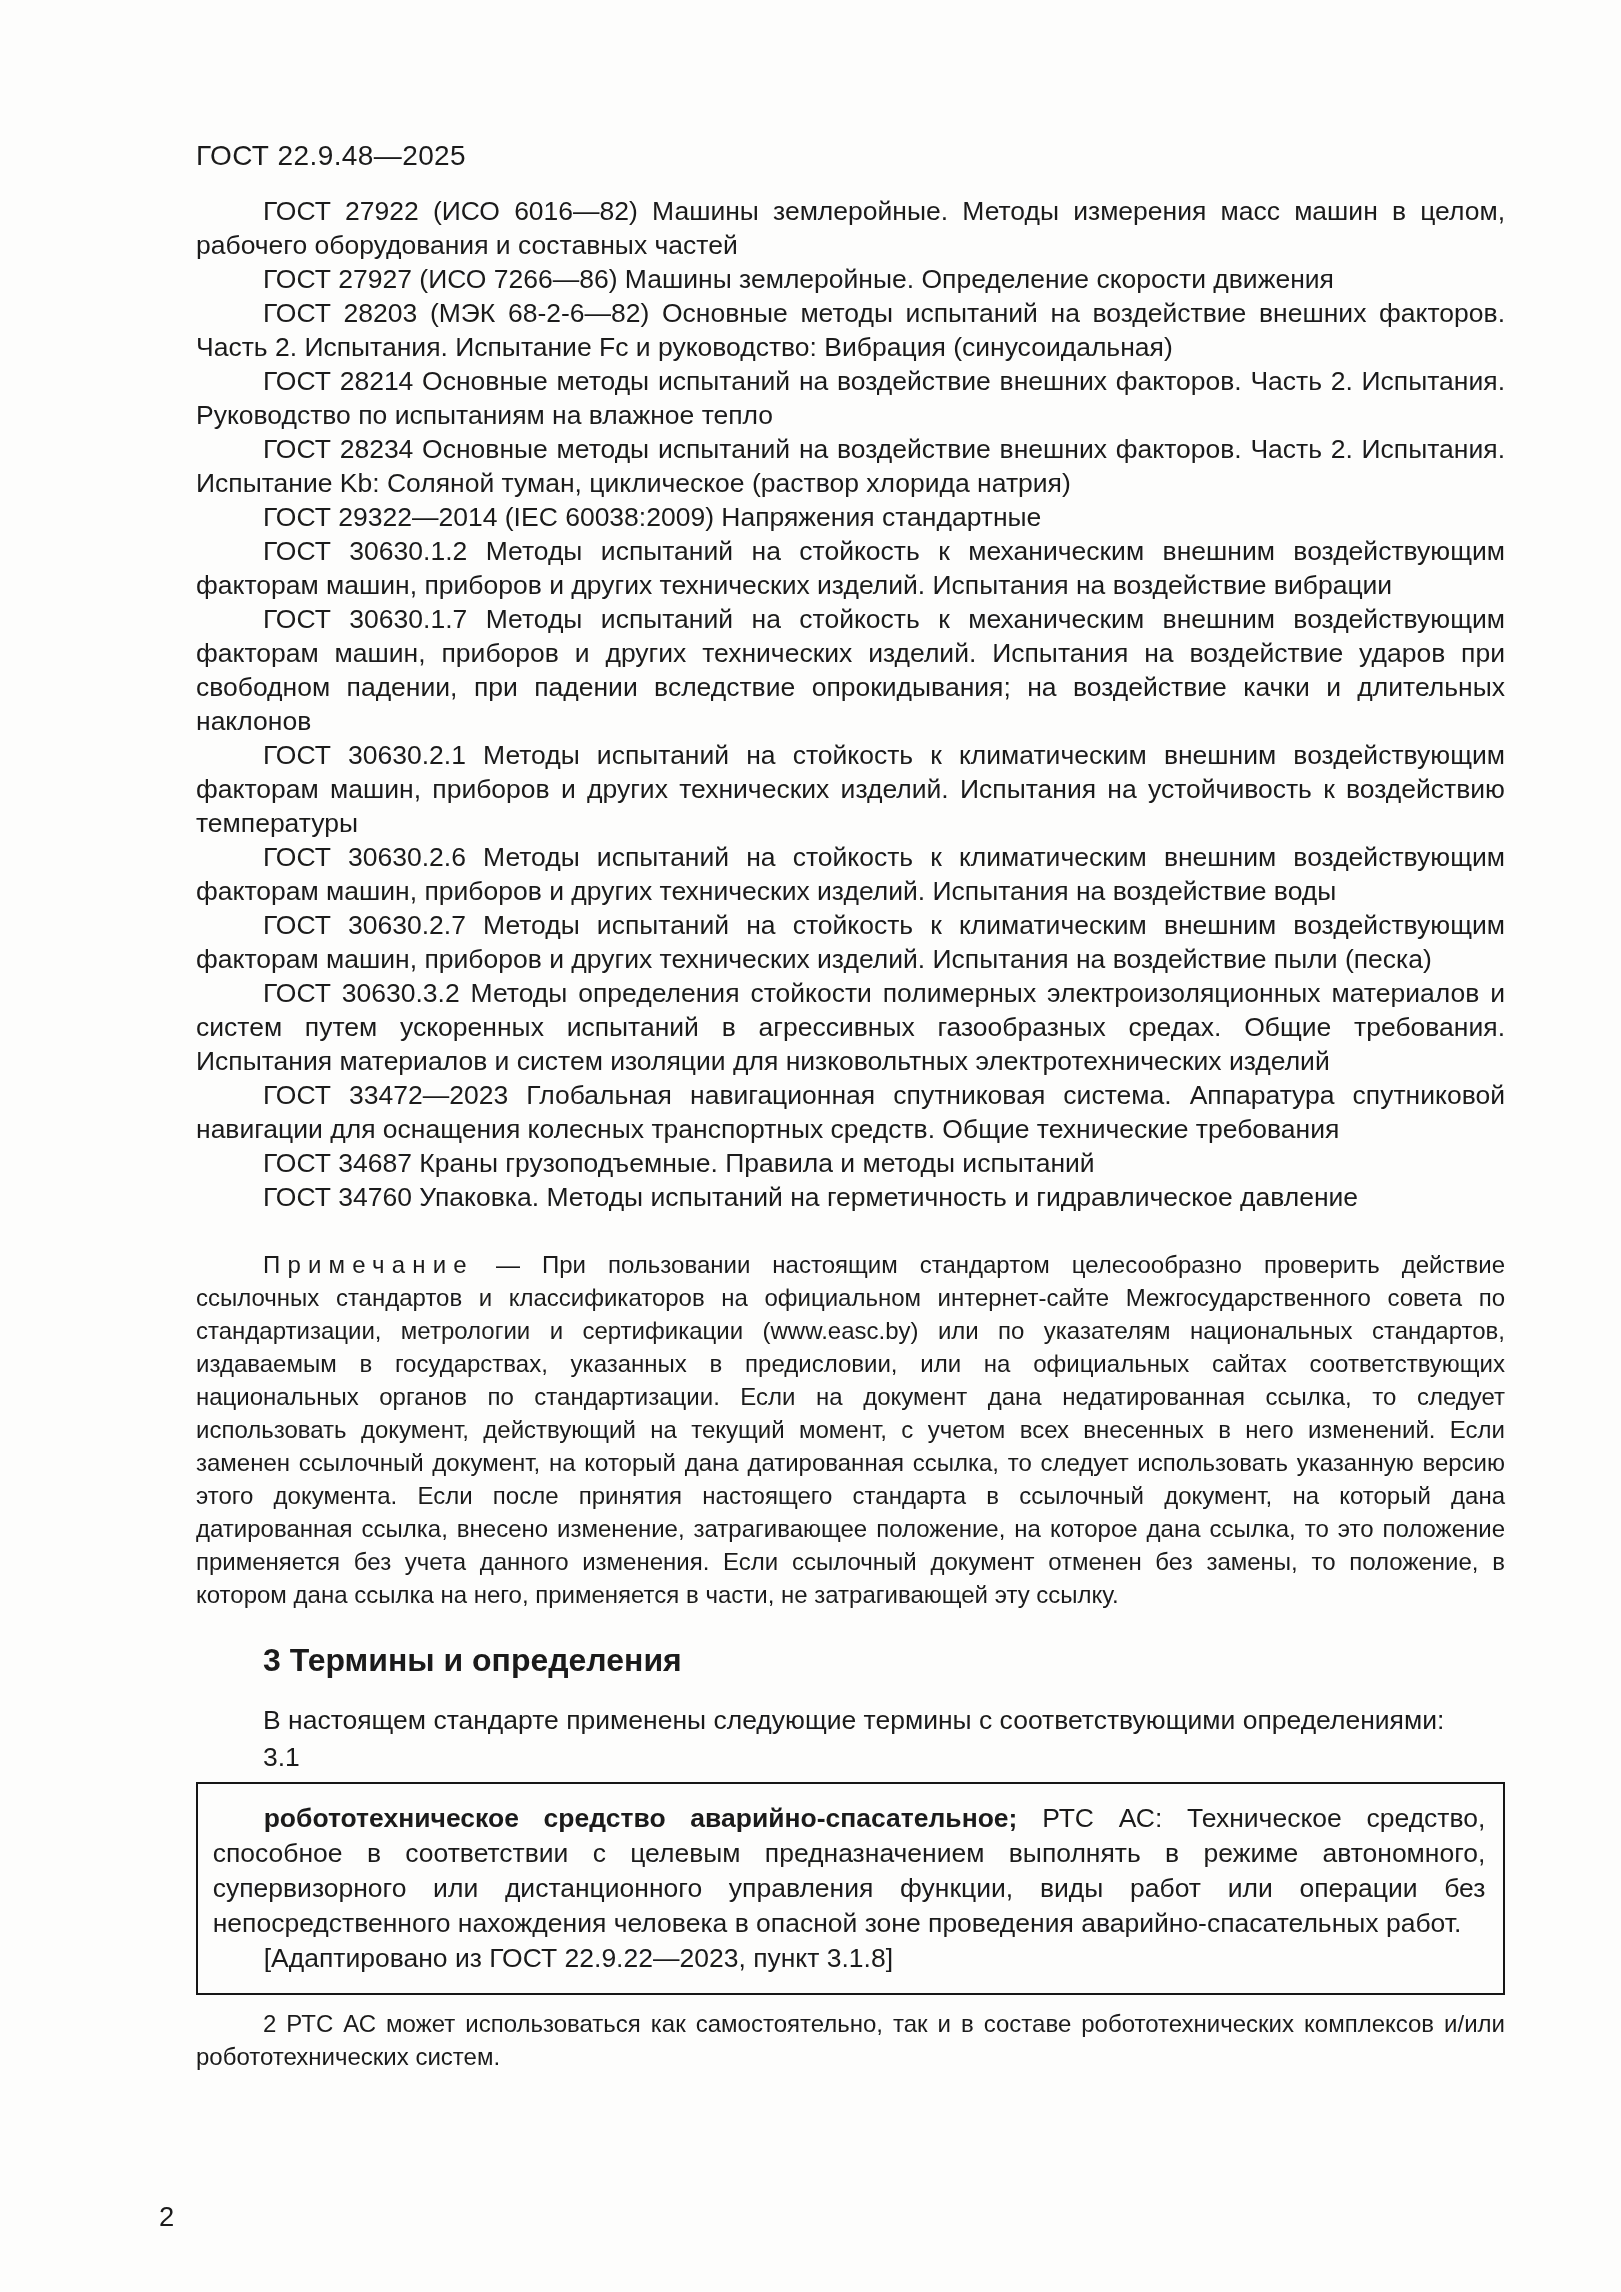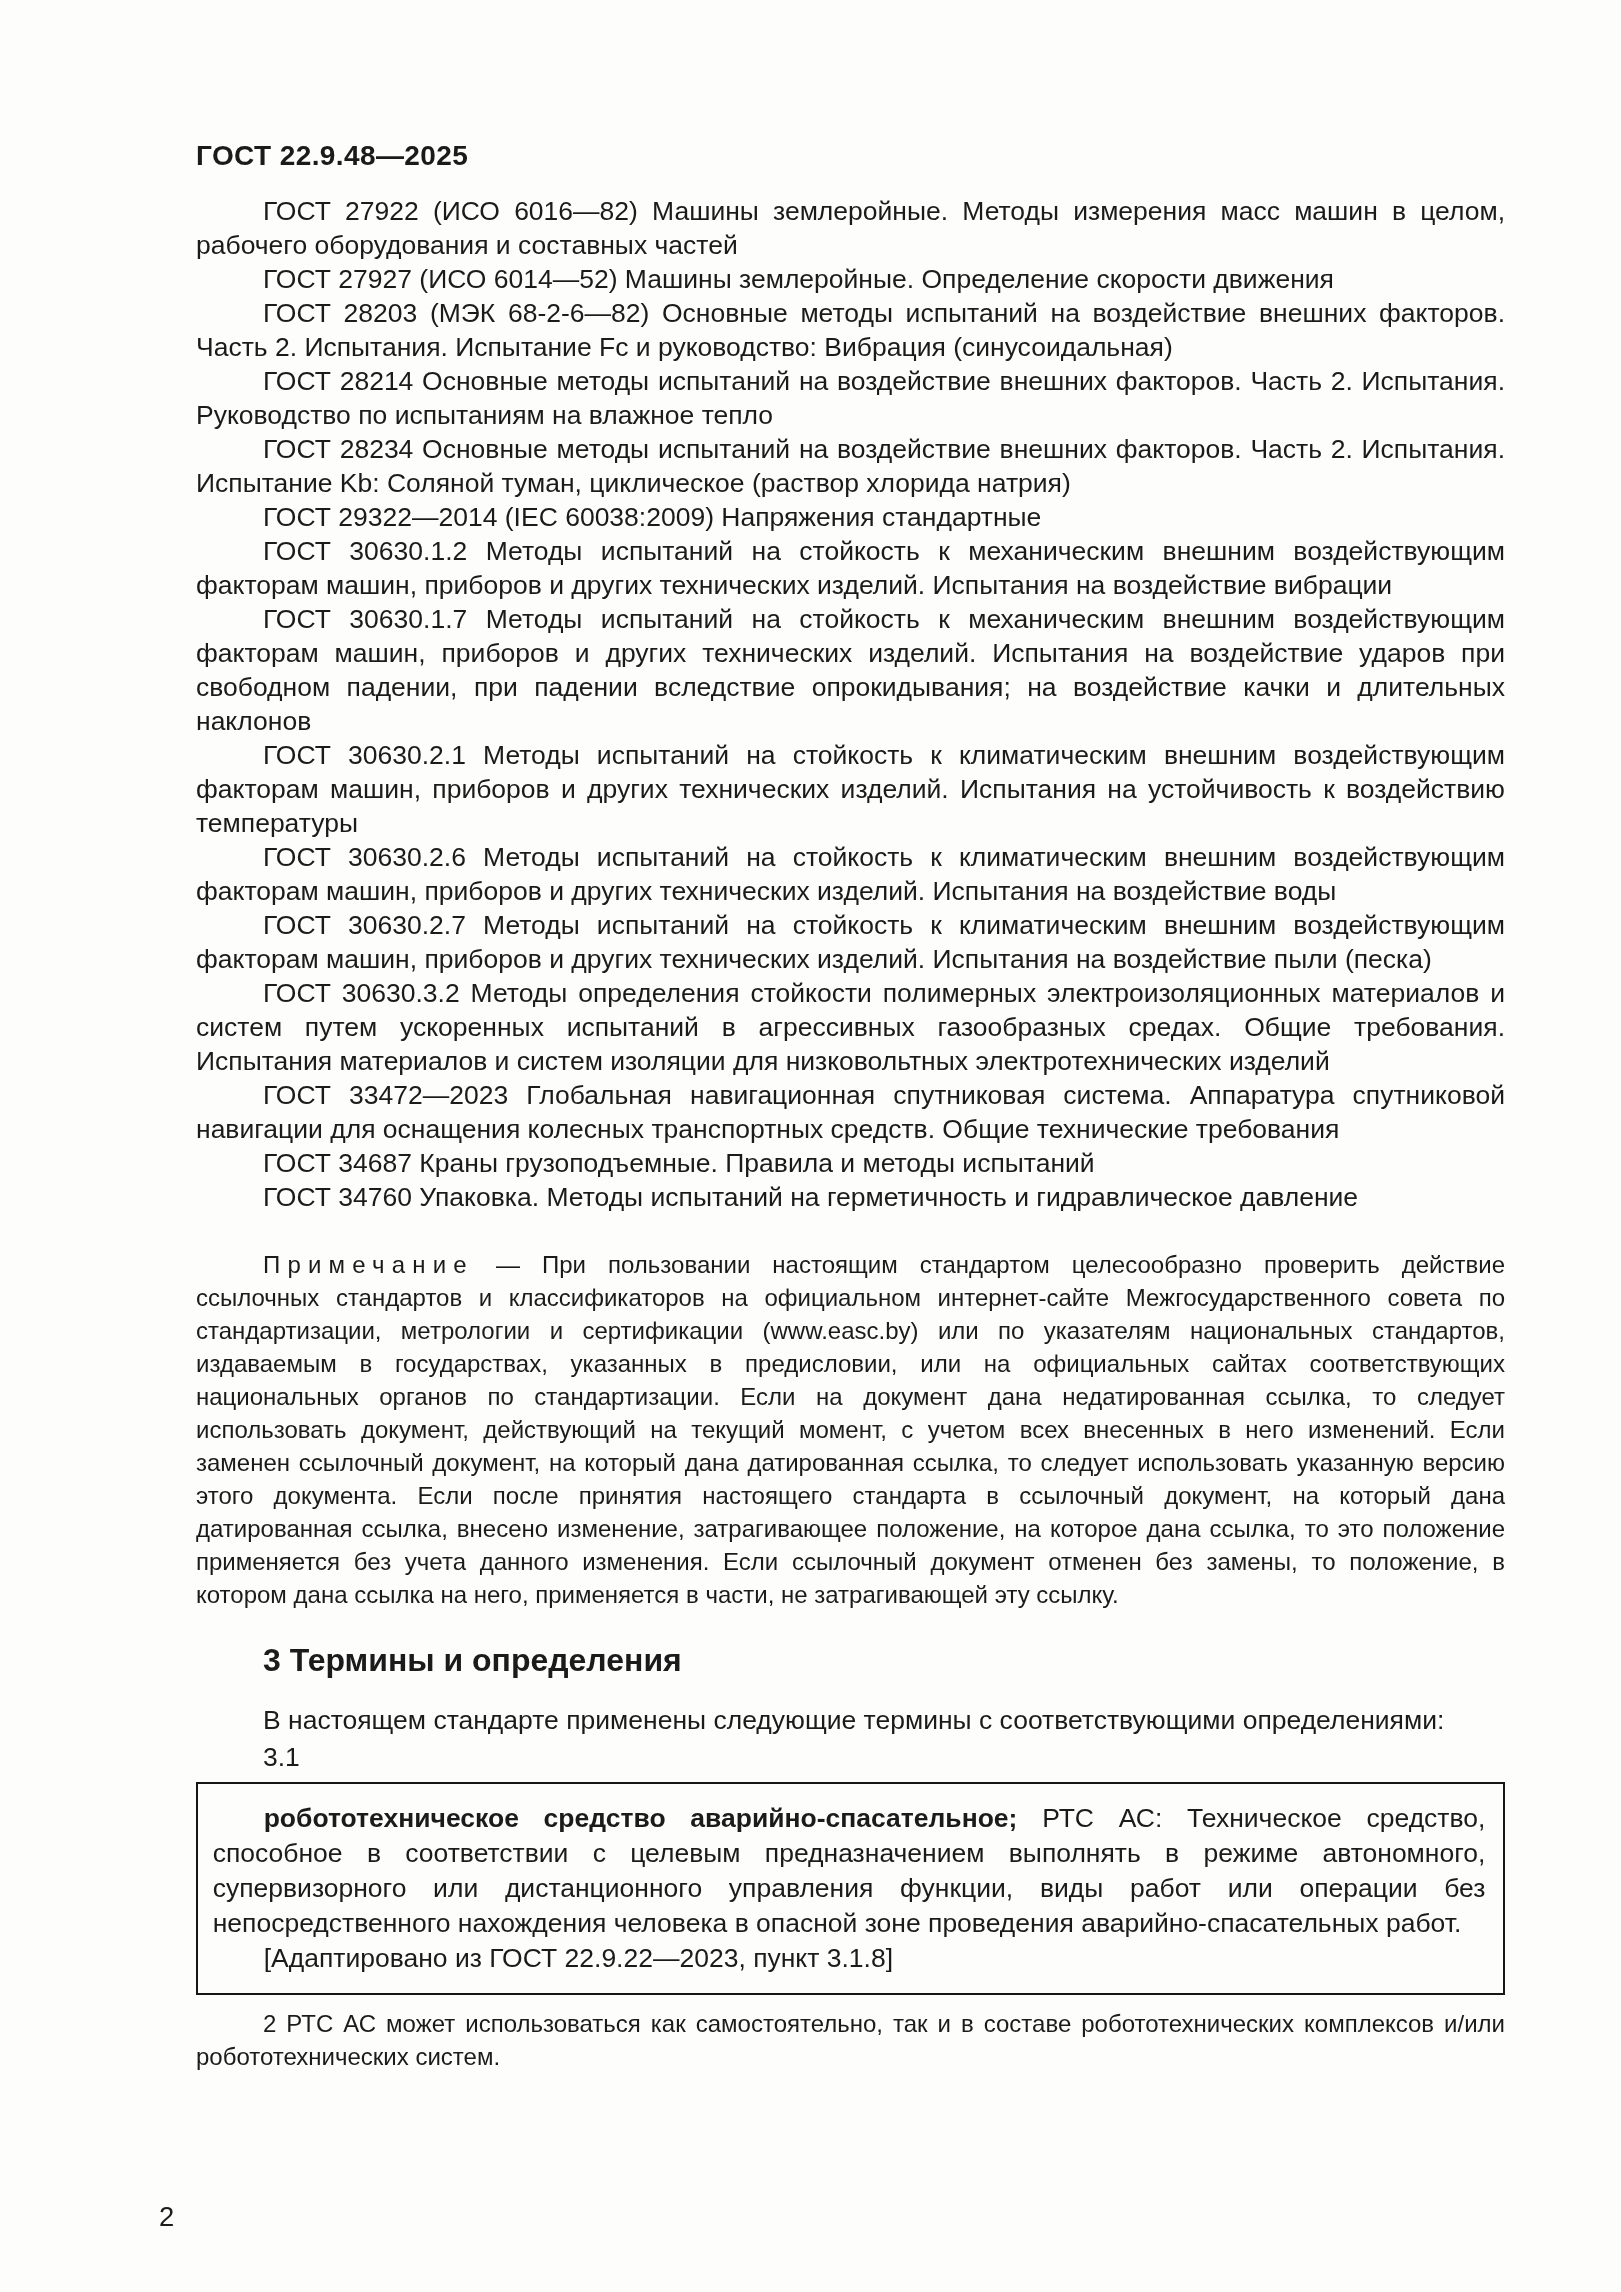--- a/index.html
+++ b/index.html
@@ -15,21 +15,21 @@
   .content {
     position: absolute;
     left: 196px;
     top: 0;
     width: 1309px;
   }
   .doc-header {
     margin-top: 139px;
     font-size: 28px;
     line-height: 33px;
-    font-weight: bold;
+    font-weight: normal;
     letter-spacing: 0.4px;
   }
   .refs {
     margin-top: 21.6px;
     font-size: 26.5px;
     line-height: 34px;
     text-align: justify;
   }
   .refs p { margin: 0; text-indent: 67px; }
   .small-note {
@@ -90,21 +90,21 @@
 
 <div class="page">
   <div class="content">
 
     <div class="doc-header">ГОСТ 22.9.48—2025</div>
 
     <div class="refs">
 
         <p>ГОСТ 27922 (ИСО 6016—82) Машины землеройные. Методы измерения масс машин в целом, рабочего оборудования и составных частей</p>
 
-        <p>ГОСТ 27927 (ИСО 6014—52) Машины землеройные. Определение скорости движения</p>
+        <p>ГОСТ 27927 (ИСО 7266—86) Машины землеройные. Определение скорости движения</p>
 
         <p>ГОСТ 28203 (МЭК 68-2-6—82) Основные методы испытаний на воздействие внешних факторов. Часть 2. Испытания. Испытание Fc и руководство: Вибрация (синусоидальная)</p>
 
         <p>ГОСТ 28214 Основные методы испытаний на воздействие внешних факторов. Часть 2. Испытания. Руководство по испытаниям на влажное тепло</p>
 
         <p>ГОСТ 28234 Основные методы испытаний на воздействие внешних факторов. Часть 2. Испытания. Испытание Kb: Соляной туман, циклическое (раствор хлорида натрия)</p>
 
         <p>ГОСТ 29322—2014 (IEC 60038:2009) Напряжения стандартные</p>
 
         <p>ГОСТ 30630.1.2 Методы испытаний на стойкость к механическим внешним воздействующим факторам машин, приборов и других технических изделий. Испытания на воздействие вибрации</p>

